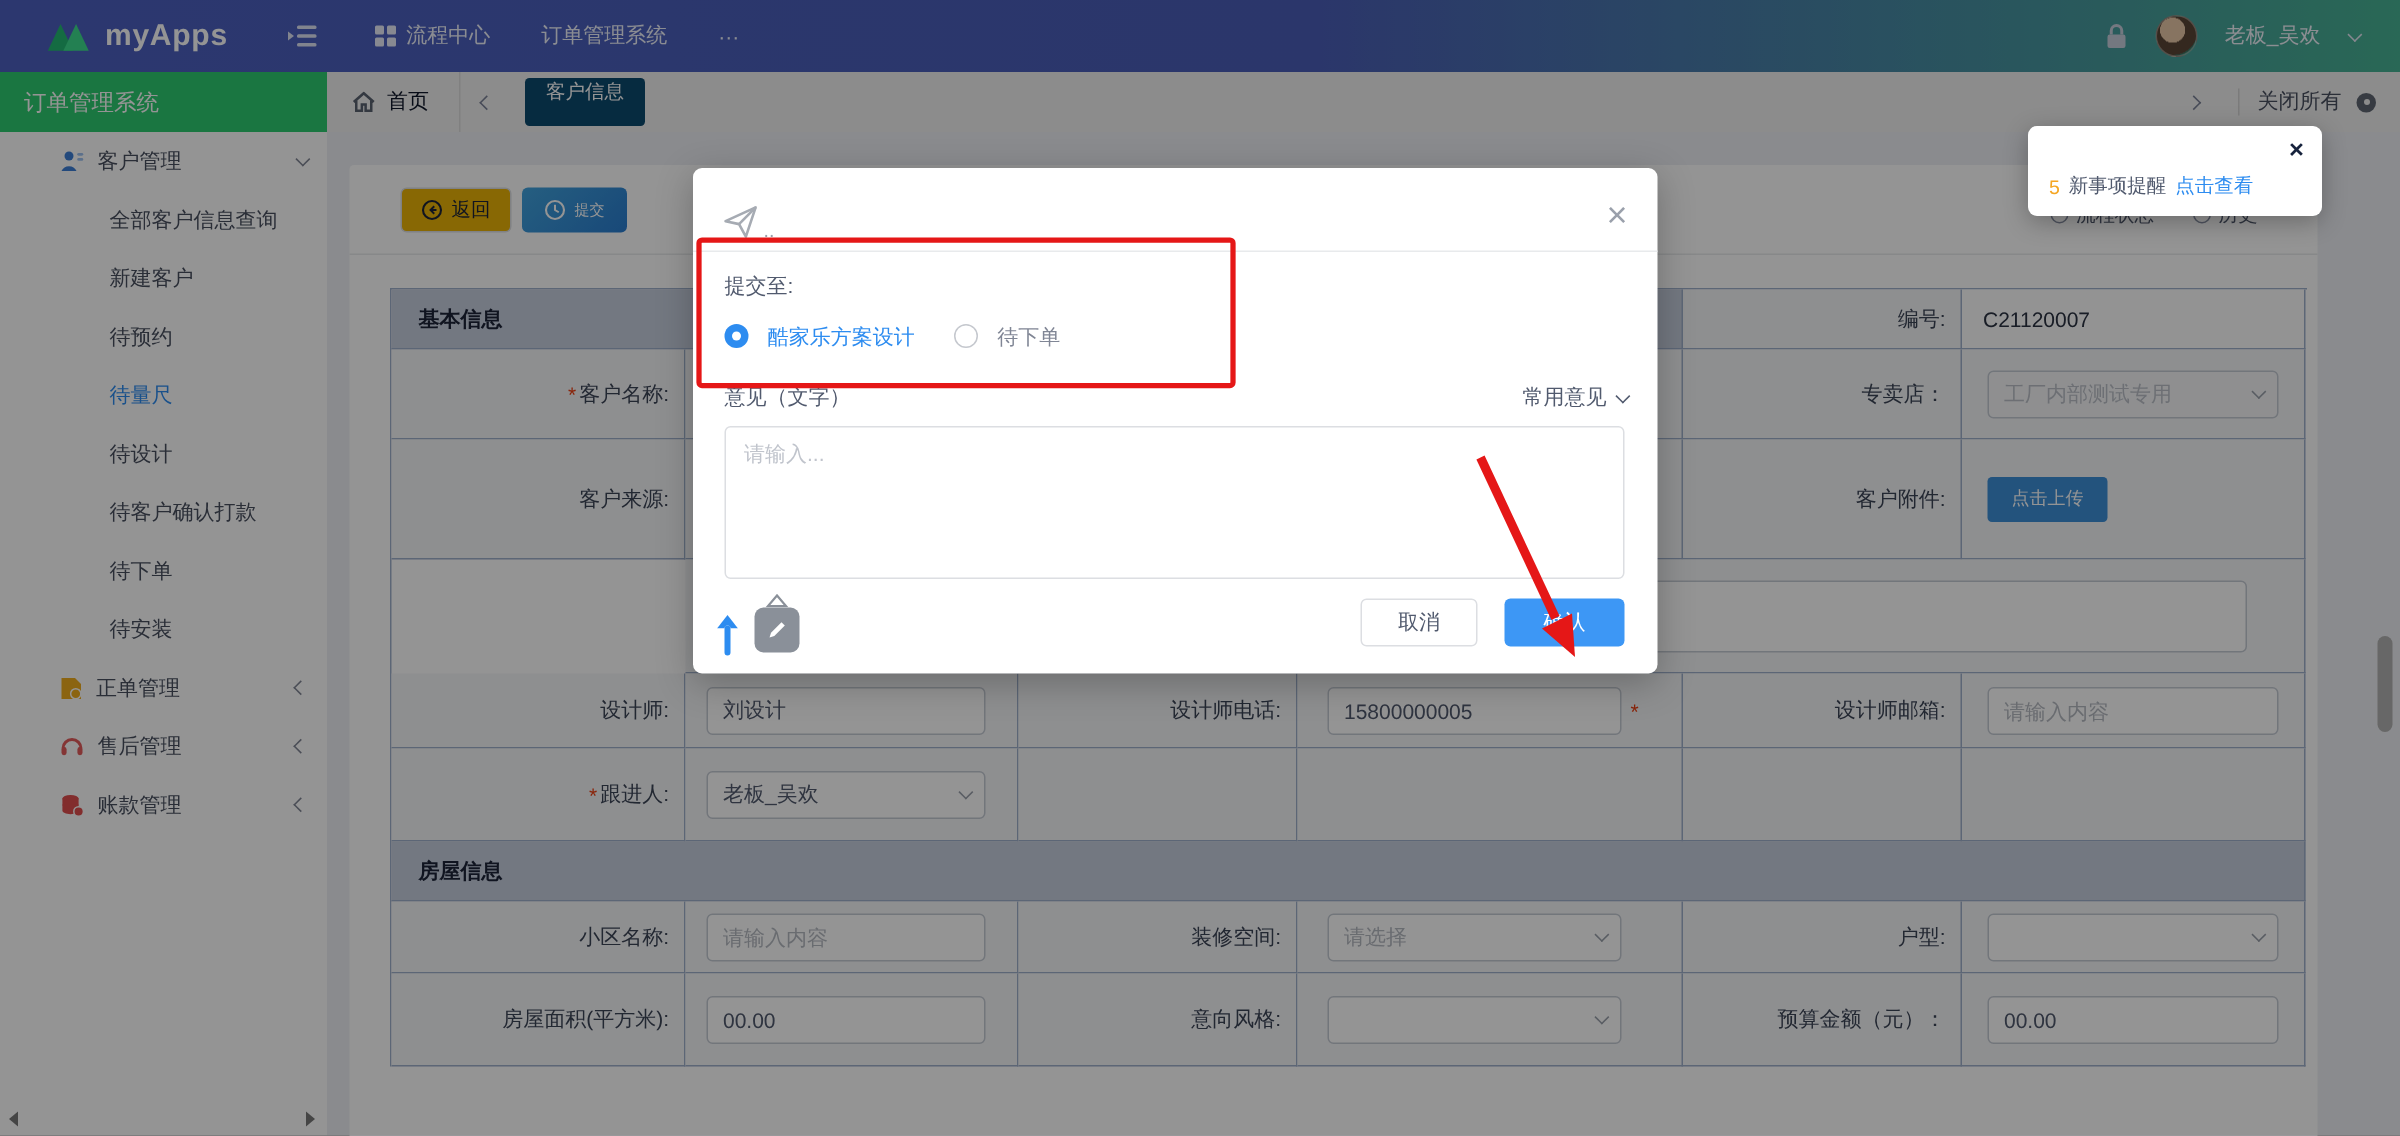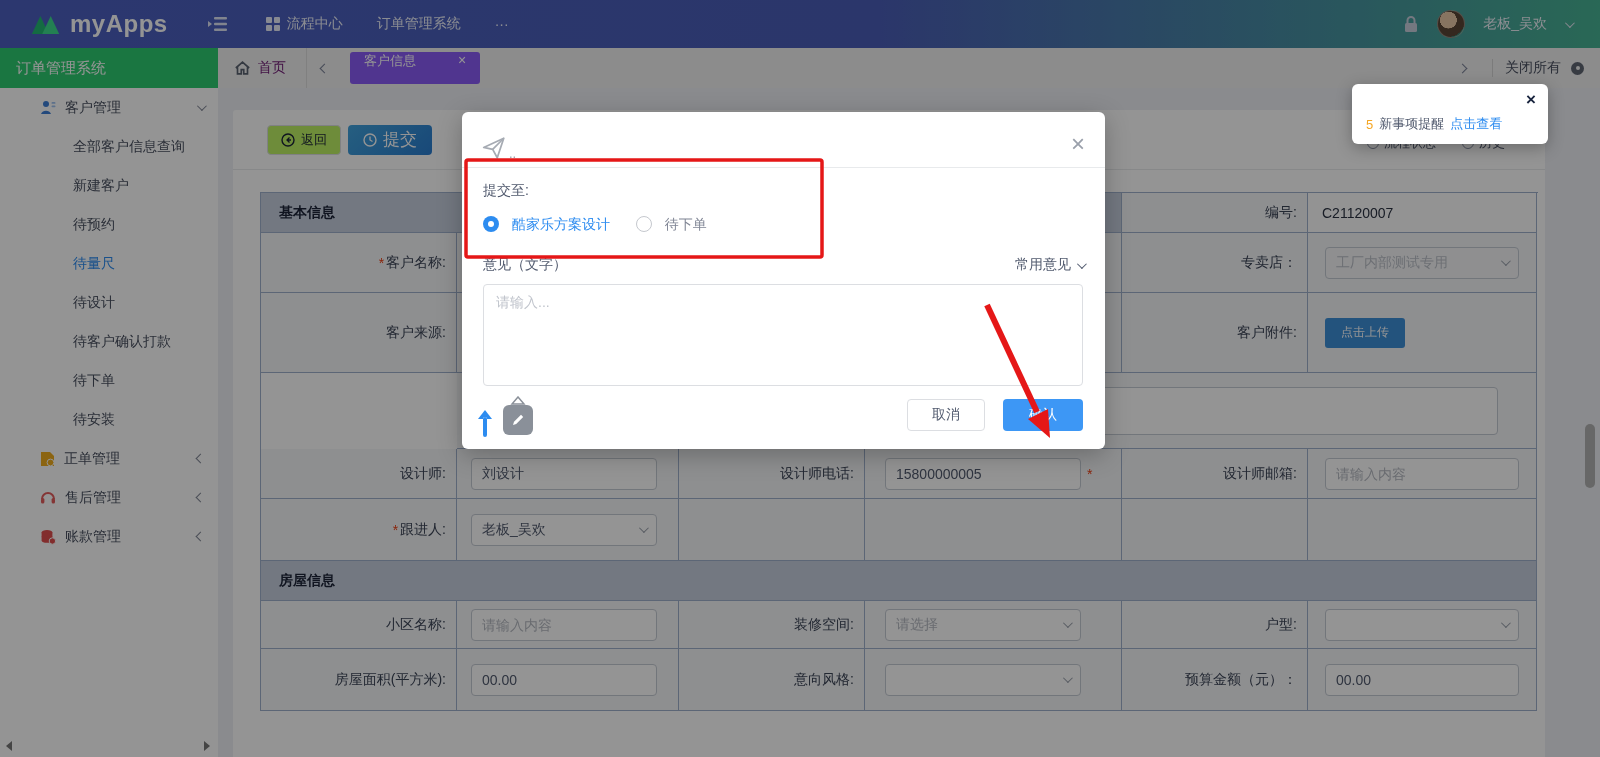--- a/index.html
+++ b/index.html
@@ -5,21 +5,21 @@
   * { margin:0; padding:0; box-sizing:border-box; }
   html,body { background:#333; }
   body { font-family:"Liberation Sans","DejaVu Sans",sans-serif; }
   #app { position:relative; width:1600px; height:757px; overflow:hidden; background:#eef0f4; margin:0 auto; }
 
   
   #topbar { position:absolute; left:0; top:0; width:1600px; height:48px;
     background:linear-gradient(90deg,#4c60c0 0%,#4a5eb8 55%,#47b394 100%);
     display:flex; align-items:center; color:#eef1fb; z-index:1; }
   .logo-wrap { display:flex; align-items:center; margin-left:30px; }
-  .logo-text { font-size:24px; font-weight:bold; color:#fff; margin-left:8px; letter-spacing:.5px; }
+  .logo-text { font-size:20px; font-weight:bold; color:#fff; margin-left:8px; letter-spacing:.5px; }
   .fold-icon { margin-left:40px; cursor:pointer; display:flex; }
   .top-nav { display:flex; align-items:center; margin-left:38px; gap:34px; font-size:14px; }
   .top-nav-item { display:flex; align-items:center; gap:7px; cursor:pointer; white-space:nowrap; }
   .grid-icon { display:grid; grid-template-columns:6px 6px; grid-template-rows:6px 6px; gap:2px; }
   .grid-icon span { background:#e9edfa; border-radius:1px; }
   .topbar-right { margin-left:auto; display:flex; align-items:center; gap:18px; margin-right:28px; }
   .avatar { width:28px; height:28px; border-radius:50%;
     background:radial-gradient(circle at 40% 35%, #e8c8a8 0 36%, #5a4636 37% 72%, #3c7a6a 73%); border:1px solid rgba(255,255,255,.35); }
   .user-name { font-size:14px; color:#f2f4fc; }
   .chev { display:inline-block; width:7px; height:7px; border-right:1.5px solid currentColor; border-bottom:1.5px solid currentColor; }
@@ -36,36 +36,36 @@
   .menu-sub.active { color:#2d8cf0; }
   .mi-chev { color:#808695; }
   .hscroll { position:absolute; left:0; bottom:6px; width:218px; height:12px; }
   .hs-arrow { position:absolute; top:2px; width:0; height:0; border-top:5px solid transparent; border-bottom:5px solid transparent; }
   .hs-arrow.l { left:6px; border-right:6px solid #777; }
   .hs-arrow.r { right:8px; border-left:6px solid #777; }
 
   
   #main { position:absolute; left:218px; top:48px; right:0; bottom:0; }
   #tabbar { position:absolute; left:0; top:0; right:0; height:40px; background:#f1f1f1; display:flex; align-items:center; }
-  .tb-home { display:flex; align-items:center; gap:8px; padding:0 20px 0 17px; font-size:14px; color:#701a75; height:40px; border-right:1px solid #ddd; cursor:pointer; }
+  .tb-home { display:flex; align-items:center; gap:8px; padding:0 20px 0 17px; font-size:14px; color:#0f172a; height:40px; border-right:1px solid #ddd; cursor:pointer; }
   .tb-scroll { color:#7a8196; padding:0 14px; cursor:pointer; display:flex; }
-  .tab { height:32px; margin-left:8px; background:#8b5cf6; color:#fff; border-radius:3px; display:flex; align-items:flex-start; padding:0 14px; font-size:13px; gap:42px; cursor:pointer; }
+  .tab { height:32px; margin-left:8px; background:#0c4a6e; color:#fff; border-radius:3px; display:flex; align-items:flex-end; padding:0 14px; font-size:13px; gap:42px; cursor:pointer;flex-direction:column; }
   .tab .tab-x { font-size:14px; cursor:pointer; }
   .tb-right { margin-left:auto; display:flex; align-items:center; height:40px; }
   .tb-div { width:1px; height:18px; background:#d4d4d4; margin:0 12px; }
   .tb-closeall { font-size:14px; color:#495060; cursor:pointer; }
   .donut { width:13px; height:13px; border-radius:50%; background:#5f6673; position:relative; margin:0 16px 0 10px; }
   .donut:after { content:""; position:absolute; left:4.5px; top:4.5px; width:4px; height:4px; border-radius:50%; background:#f1f1f1; }
 
   
   #content { position:absolute; left:0; top:40px; right:0; bottom:0; background:#eef0f4; }
   #card { position:absolute; left:15px; top:22px; width:1312px; height:720px; background:#fff; border-radius:3px; }
   .toolbar { height:60px; display:flex; align-items:center; padding-left:34px; border-bottom:1px solid #e8eaec; }
-  .btn-back { height:30px; padding:0 13px; background:#bef264; border:1px solid #dcdee2; border-radius:4px; font-size:13px; color:#1c2438; display:flex; align-items:center; gap:6px; cursor:pointer; }
-  .btn-submit { height:30px; margin-left:7px; padding:0 15px; border:none; border-radius:4px; font-size:17px; color:#fff;
+  .btn-back { height:30px; padding:0 13px; background:#eab308; border:1px solid #dcdee2; border-radius:4px; font-size:13px; color:#1c2438; display:flex; align-items:center; gap:6px; cursor:pointer; }
+  .btn-submit { height:30px; margin-left:7px; padding:0 15px; border:none; border-radius:4px; font-size:10px; color:#fff;
     background:linear-gradient(135deg,#41a3dd,#2a7dd0); display:flex; align-items:center; gap:6px; cursor:pointer; }
   .toolbar-links { position:absolute; right:40px; top:24px; display:flex; gap:26px; font-size:13px; color:#515a6e; }
   .tl-item { display:flex; align-items:center; gap:5px; cursor:pointer; }
   .ring { width:12px; height:12px; border:1.5px solid #8a92a6; border-radius:50%; }
 
   
   .ftable { position:absolute; left:27px; top:82px; width:1278px; border-left:1px solid #9fb0cc; border-top:1px solid #9fb0cc; font-size:14px; }
   .trow { display:grid; grid-template-columns:196px 222px 186px 257px 186px 229px; }
   .trow > div { border-right:1px solid #9fb0cc; border-bottom:1px solid #9fb0cc; background:#f5f6f8; display:flex; align-items:center; }
   .sec { background:#c7cfdf !important; font-weight:bold; color:#1c2438; padding-left:18px; }

